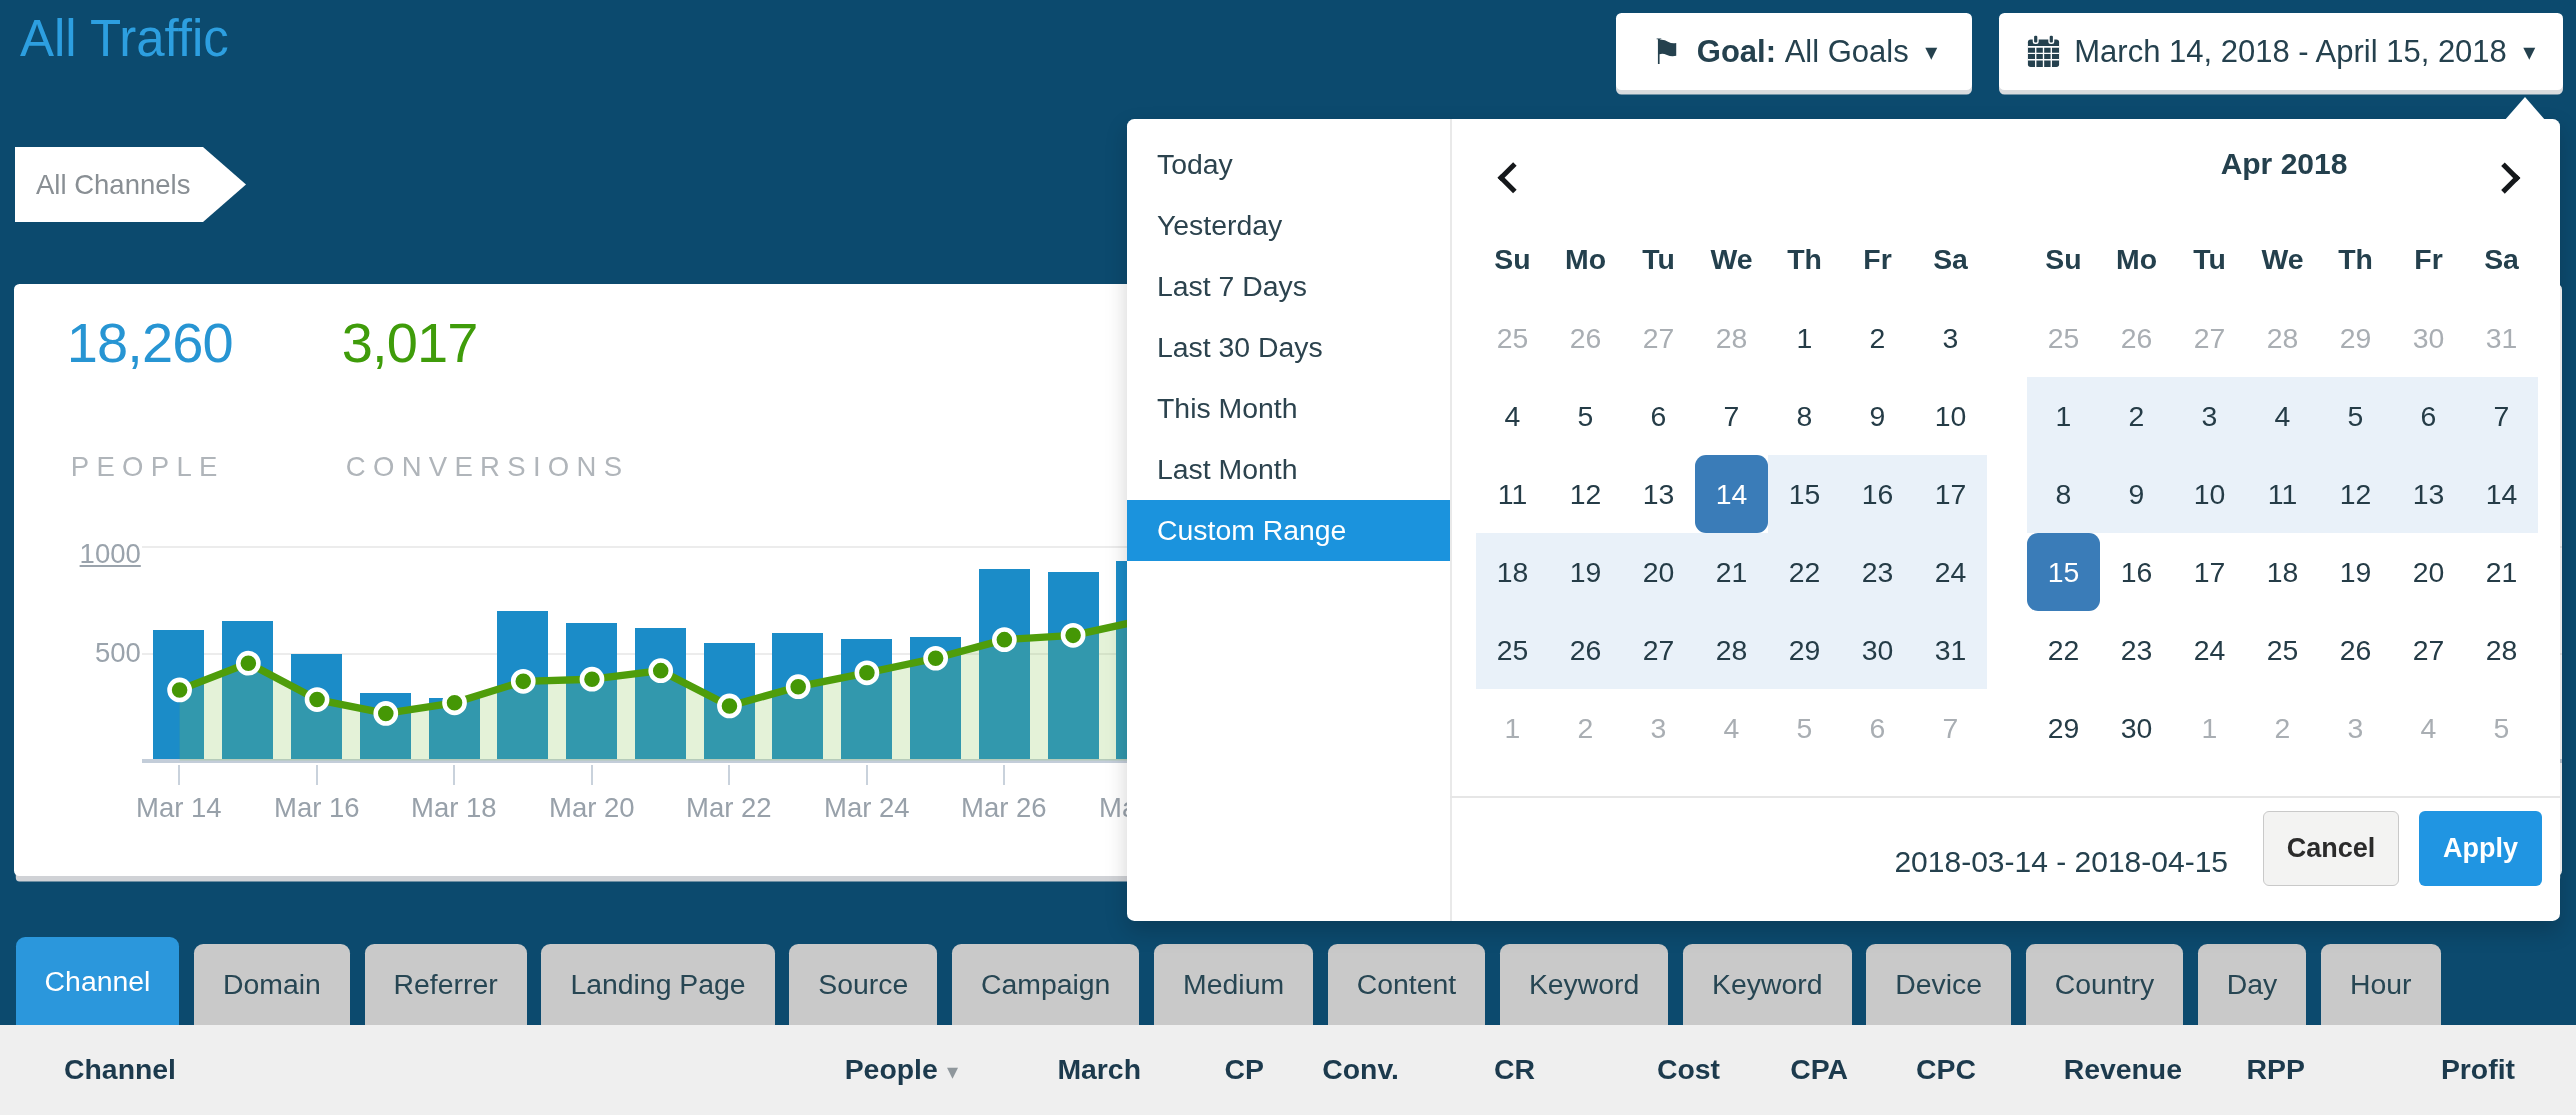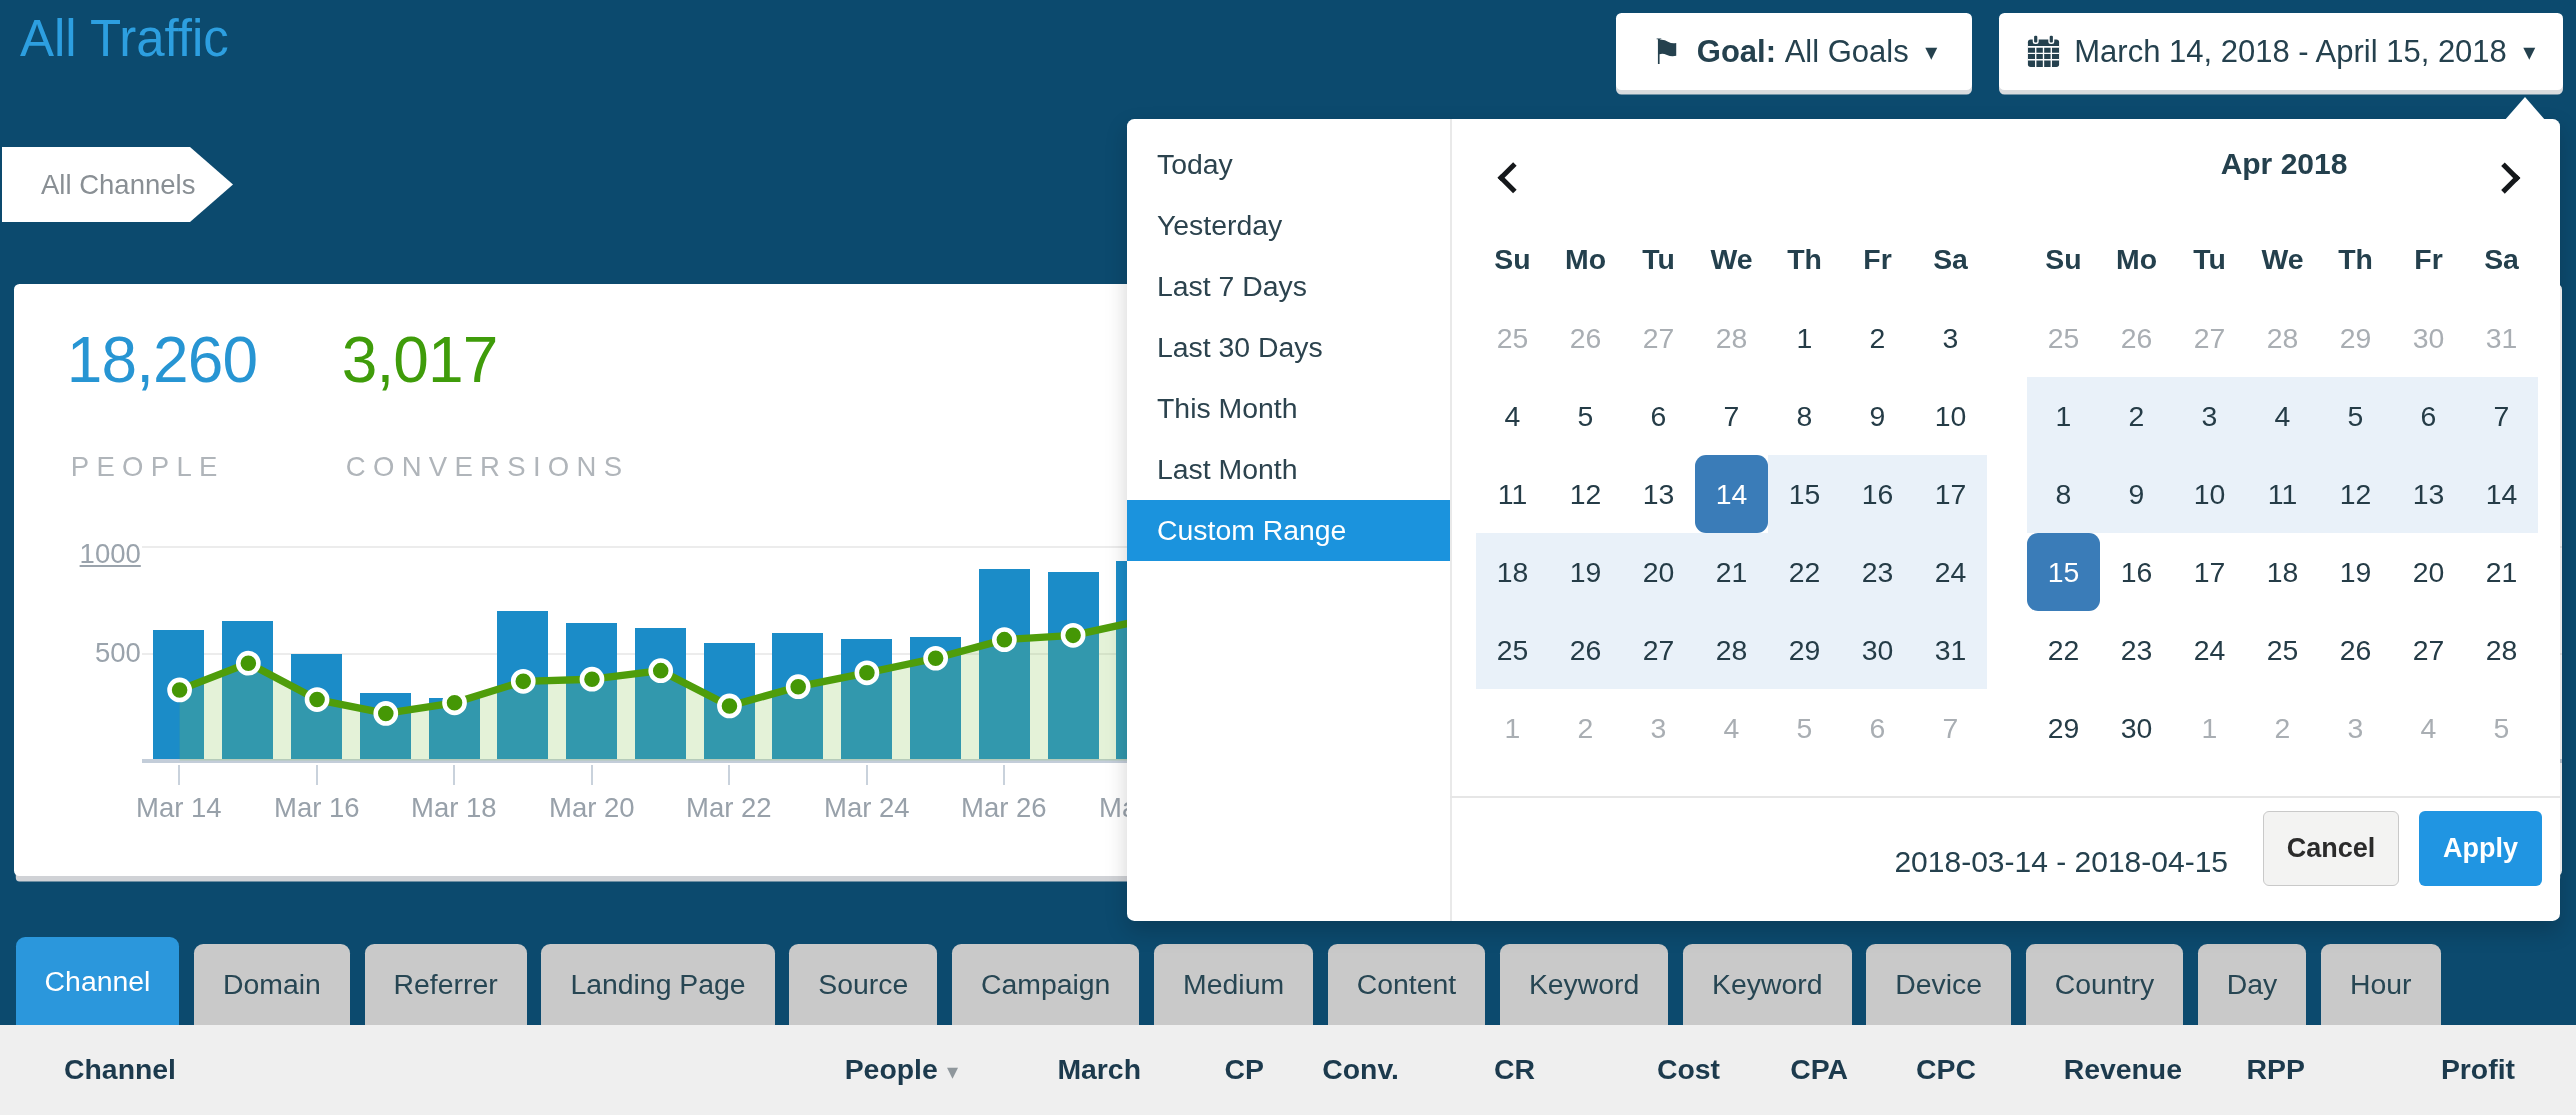--- a/index.html
+++ b/index.html
@@ -11,29 +11,29 @@
   .top-btn{position:absolute; top:13px; height:77px; background:#fff; border-radius:5.5px;
     box-shadow:0 4.6px 0 #d9dbde; display:flex; align-items:center; gap:14.7px;
     font-size:31px; color:#25414e; padding:0 27.5px; box-sizing:border-box; cursor:pointer;}
   .goal-btn{left:1616px; width:356px; justify-content:center;}
   .date-btn{left:1999px; width:564px; justify-content:center;}
   .flag-glyph{font-size:35px; line-height:1; color:#25414e;}
   .caret-down{font-size:24px; color:#25414e; margin-left:1.8px;}
   .bold{font-weight:bold;}
 
   
-  .pennant{position:absolute; left:2px; top:147px; width:231px; height:75px; background:#fff;
+  .pennant{position:absolute; left:15px; top:147px; width:231px; height:75px; background:#fff;
     clip-path:polygon(0 0, 188px 0, 100% 50%, 188px 100%, 0 100%);
-    line-height:75px; padding-left:39px; box-sizing:border-box;
+    line-height:75px; padding-left:21px; box-sizing:border-box;
     font-size:27.5px; color:#898f94; filter:drop-shadow(0 2.8px 1.8px rgba(0,0,0,0.10));}
 
   
   .panel{position:absolute; left:13.8px; top:284px; width:2548px; height:592px; background:#fff;
     border-radius:5.5px; box-shadow:0 7.3px 0 -1.8px #d0d2d6;}
-  .stat-value{position:absolute; top:39px; font-size:64px; letter-spacing:-0.9px;}
+  .stat-value{position:absolute; top:26px; font-size:56px; letter-spacing:-0.9px;}
   .stat-label{position:absolute; top:167px; font-size:27.5px; letter-spacing:7.3px; color:#b0b5ba;}
   .gridline{position:absolute; height:1.8px; background:#ececec;}
   .axis-line{position:absolute; height:3.7px; background:#c3cdd9;}
   .ytick{position:absolute; width:92px; text-align:right; font-size:27.5px; color:#9aa3ac;}
   .xtick-mark{position:absolute; width:1.8px; height:20px; background:#c9d2dc;}
   .xtick-label{position:absolute; width:156px; text-align:center; font-size:27.5px; color:#98a1aa;}
   .bar{position:absolute; background:#1b8cc8;}
   #line-svg{position:absolute; left:0; top:0; pointer-events:none;}
 
   

